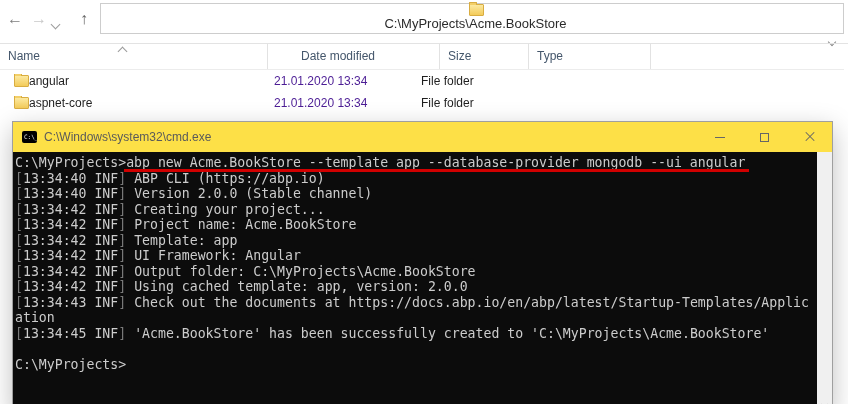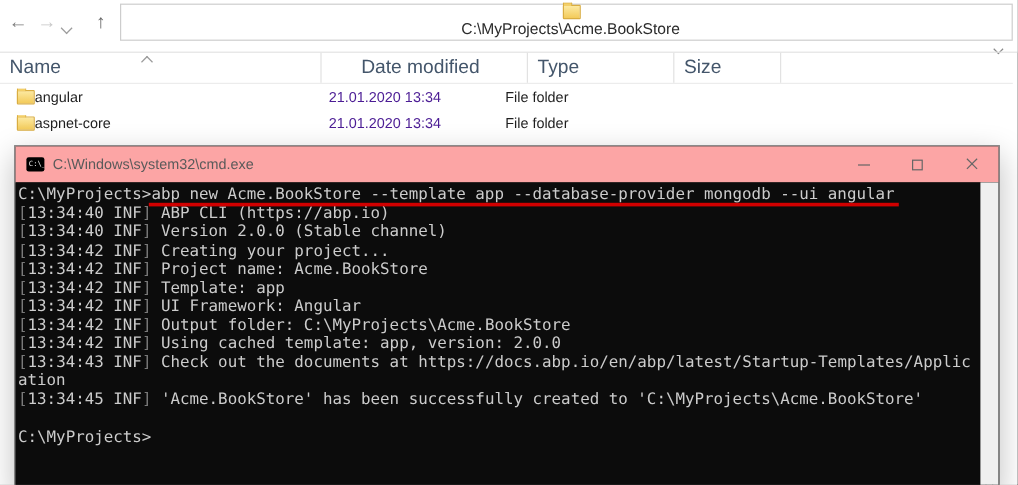--- a/index.html
+++ b/index.html
@@ -24,39 +24,39 @@
   .addrbar{position:absolute;left:100px;top:3px;width:744px;height:31px;border:1px solid #cdcdcd;background:#fff;display:flex;align-items:center;flex-direction:column;}
   .addr-text{margin-left:7px;font-size:13px;color:#2b2b2b;white-space:nowrap;}
   .addr-chev{margin-left:auto;margin-right:8px;}
   .addr-chev .chev{border-color:#8a8a8a;width:6px;height:6px;}
   .tb-sep{position:absolute;top:43px;left:0;right:0;height:1px;background:#e3e3e3;}
 
   .folder-icon{display:inline-block;width:15px;height:12px;background:linear-gradient(#fce9a0,#f3cb5a);border:1px solid #d9ad41;border-radius:1px;position:relative;flex:none;}
   .folder-icon::before{content:"";position:absolute;top:-3px;left:-1px;width:6px;height:2px;background:#f3cf68;border:1px solid #d9ad41;border-bottom:none;border-radius:1px 1px 0 0;}
   .addrbar .folder-icon{margin-left:8px;}
 
-  .colheader{position:absolute;top:44px;left:0;right:4px;height:26px;display:flex;border-bottom:1px solid #ececec;font-size:16px;color:#44566b;}
+  .colheader{position:absolute;top:44px;left:0;right:4px;height:26px;display:flex;border-bottom:1px solid #ececec;font-size:12px;color:#44566b;}
   .hcell{line-height:25px;border-right:1px solid #e2e2e2;overflow:hidden;white-space:nowrap;cursor:default;}
   .hc-name{width:268px;padding-left:8px;position:relative;}
   .hc-date{width:145px;padding-left:6px;margin-left:27px;}
   .hc-type{width:122px;padding-left:8px;}
   .hc-size{width:89px;padding-left:8px;}
   .sort-up{position:absolute;left:119px;top:4px;width:7px;height:7px;border-left:1px solid #9a9a9a;border-top:1px solid #9a9a9a;transform:rotate(45deg);}
 
   .filelist{position:absolute;top:70px;left:0;right:4px;}
   .frow{display:flex;height:22px;align-items:center;font-size:12px;color:#1f1f1f;}
   .fcell{overflow:hidden;white-space:nowrap;}
   .fc-name{width:268px;padding-left:14px;display:flex;align-items:center;gap:0;}
   .fc-date{width:145px;padding-left:6px;color:#4c1d95;}
   .fc-type{width:122px;padding-left:8px;}
   .fc-size{width:89px;padding-left:8px;}
 
   
   .cmdwin{position:absolute;left:12px;top:121px;width:821px;height:290px;border:1px solid #9f9f9f;box-shadow:0 8px 24px rgba(0,0,0,.25);background:var(--cbg);display:flex;flex-direction:column;}
-  .cmd-titlebar{height:30px;background:#fca5a5;display:flex;align-items:center;flex:none;}
+  .cmd-titlebar{height:30px;background:#fde047;display:flex;align-items:center;flex:none;}
   .cmd-icon{width:15px;height:12px;margin-left:9px;background:#000;border-radius:2px;color:#e8e8e8;font-family:"DejaVu Sans Mono",monospace;font-size:6px;line-height:12px;padding-left:2px;overflow:hidden;flex:none;}
   .cmd-title{margin-left:7px;font-size:12px;color:#5a5a5a;white-space:nowrap;}
   .capbtns{margin-left:auto;display:flex;height:100%;}
   .capbtn{width:45px;height:100%;display:flex;align-items:center;justify-content:center;}
   .ic-min{width:10px;height:1px;background:#666;}
   .ic-max{width:9px;height:9px;border:1px solid #666;}
   .ic-close{position:relative;width:12px;height:12px;}
   .ic-close::before,.ic-close::after{content:"";position:absolute;left:0;top:5px;width:12px;height:1px;background:#666;}
   .ic-close::before{transform:rotate(45deg);}
   .ic-close::after{transform:rotate(-45deg);}
@@ -93,22 +93,22 @@
     </div>
   </div>
   <div class="tb-sep"></div>
 
   <div class="colheader">
     <div class="hcell hc-name">
       <span>Name</span>
       <span class="sort-up"></span>
     </div>
     <div class="hcell hc-date">Date modified</div>
+    <div class="hcell hc-size">Size</div>
     <div class="hcell hc-type">Type</div>
-    <div class="hcell hc-size">Size</div>
   </div>
 
   <div class="filelist">
   <div class="frow">
     <div class="fcell fc-name">
       <span class="folder-icon"></span>
       <span class="fname">angular</span>
     </div>
     <div class="fcell fc-date">21.01.2020 13:34</div>
     <div class="fcell fc-type">File folder</div>

